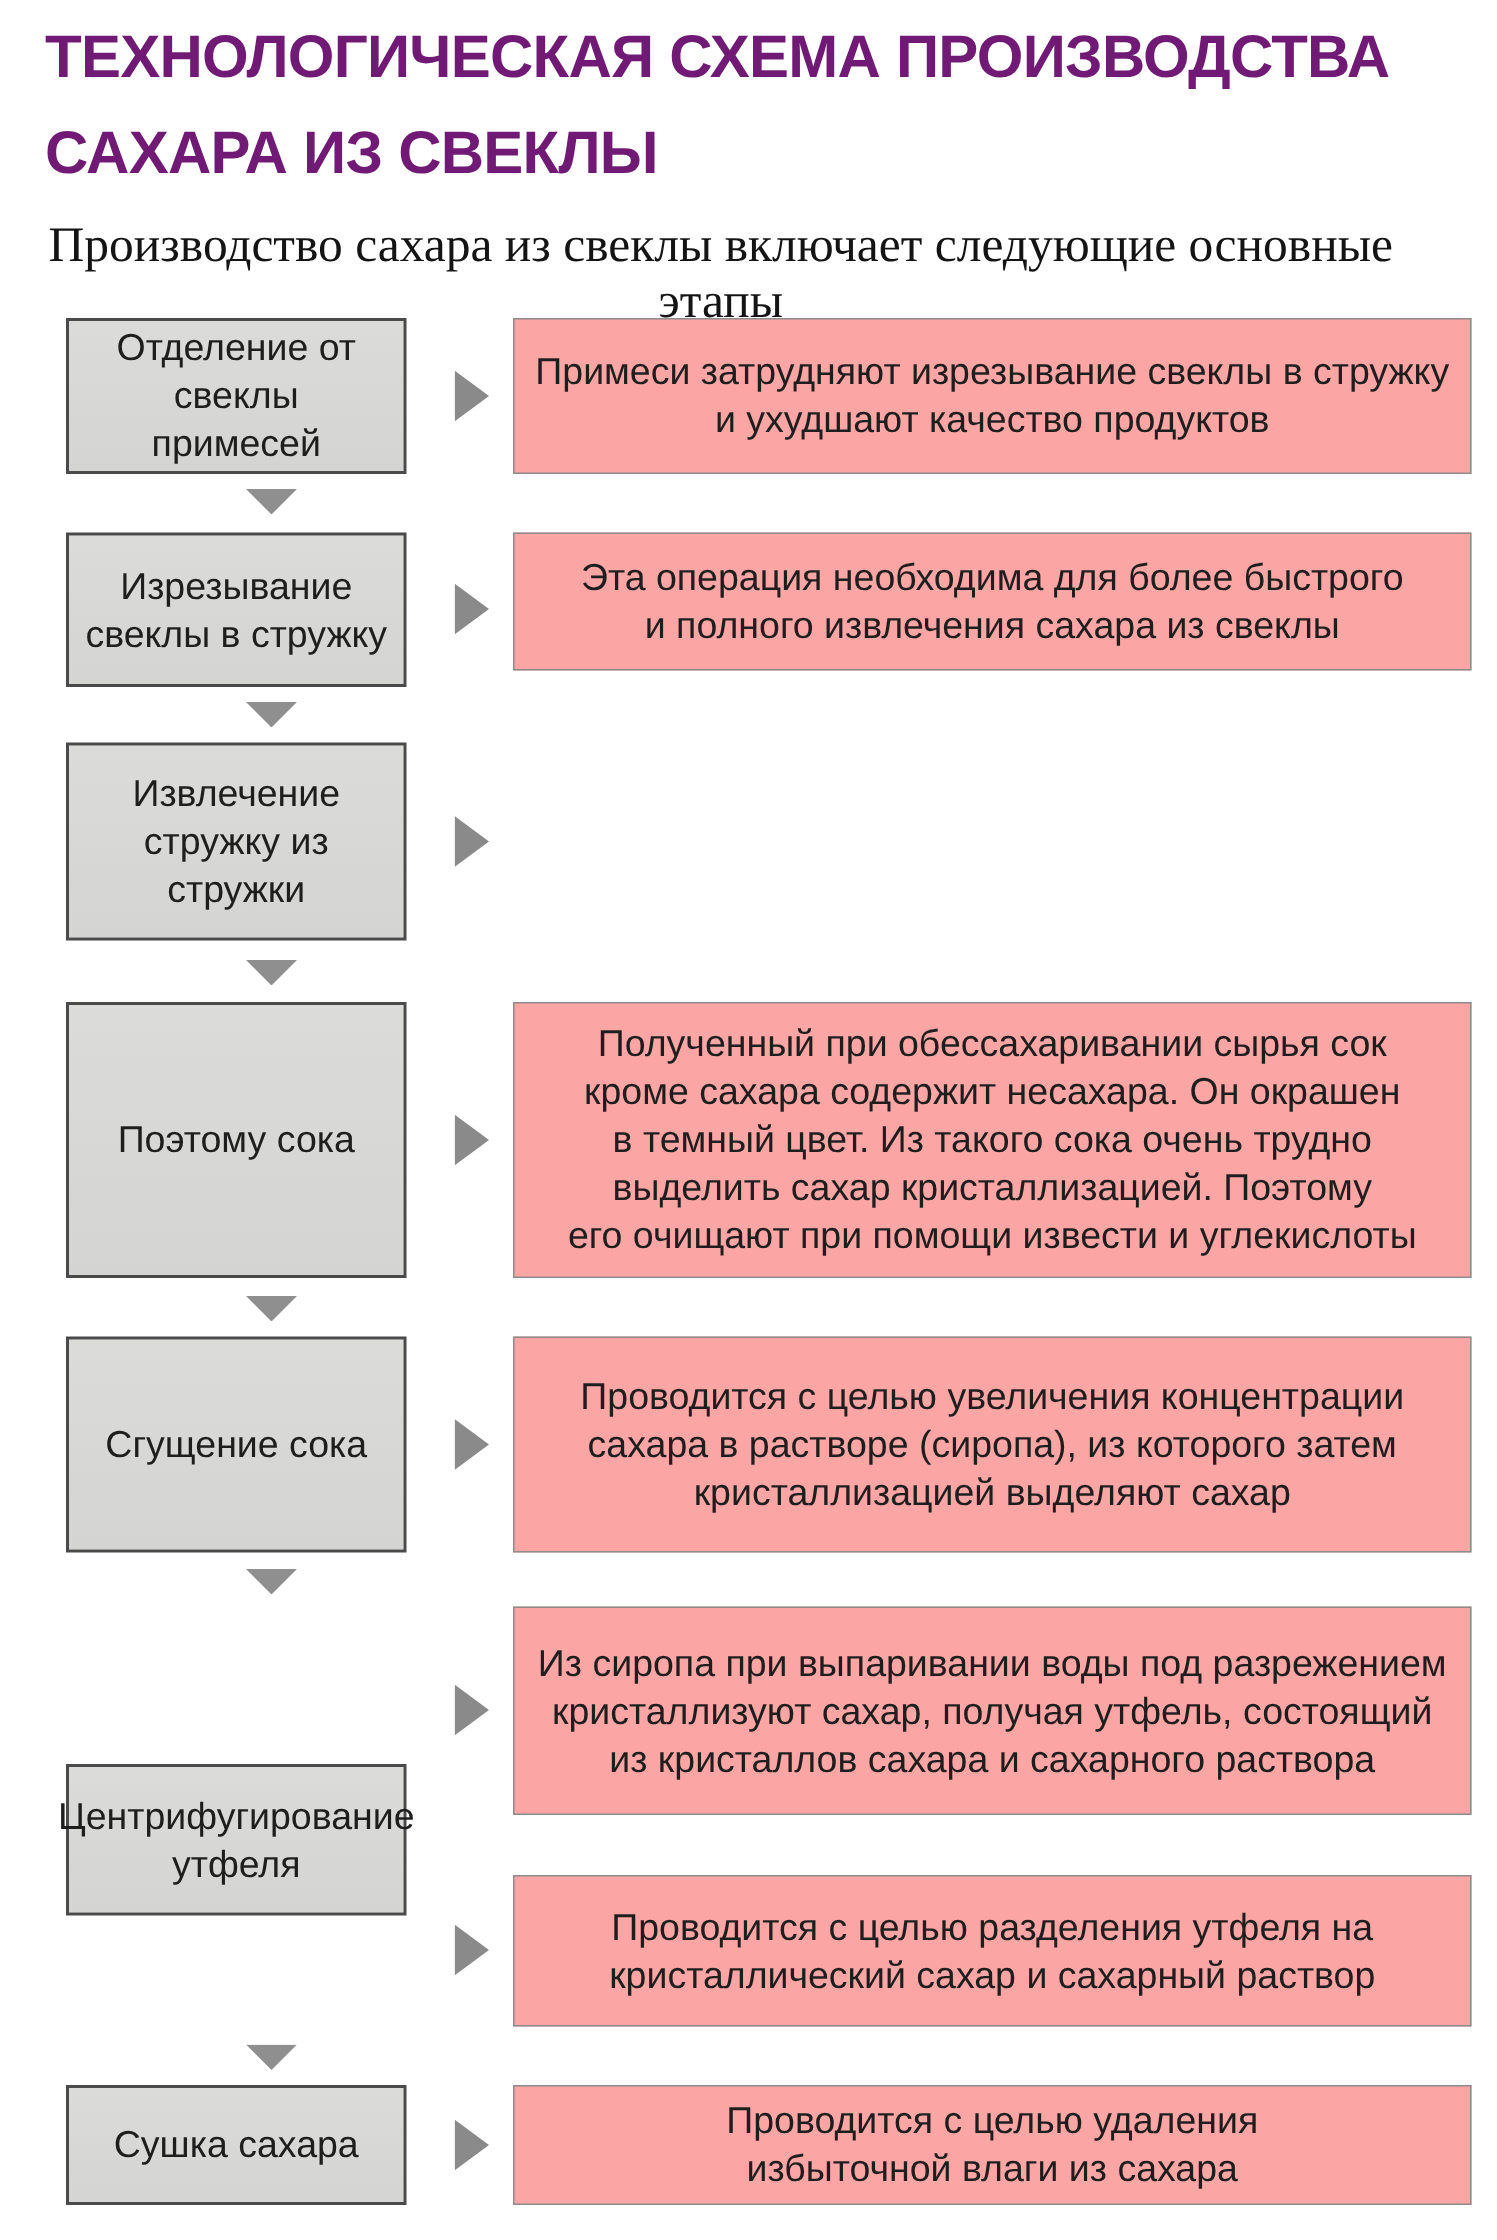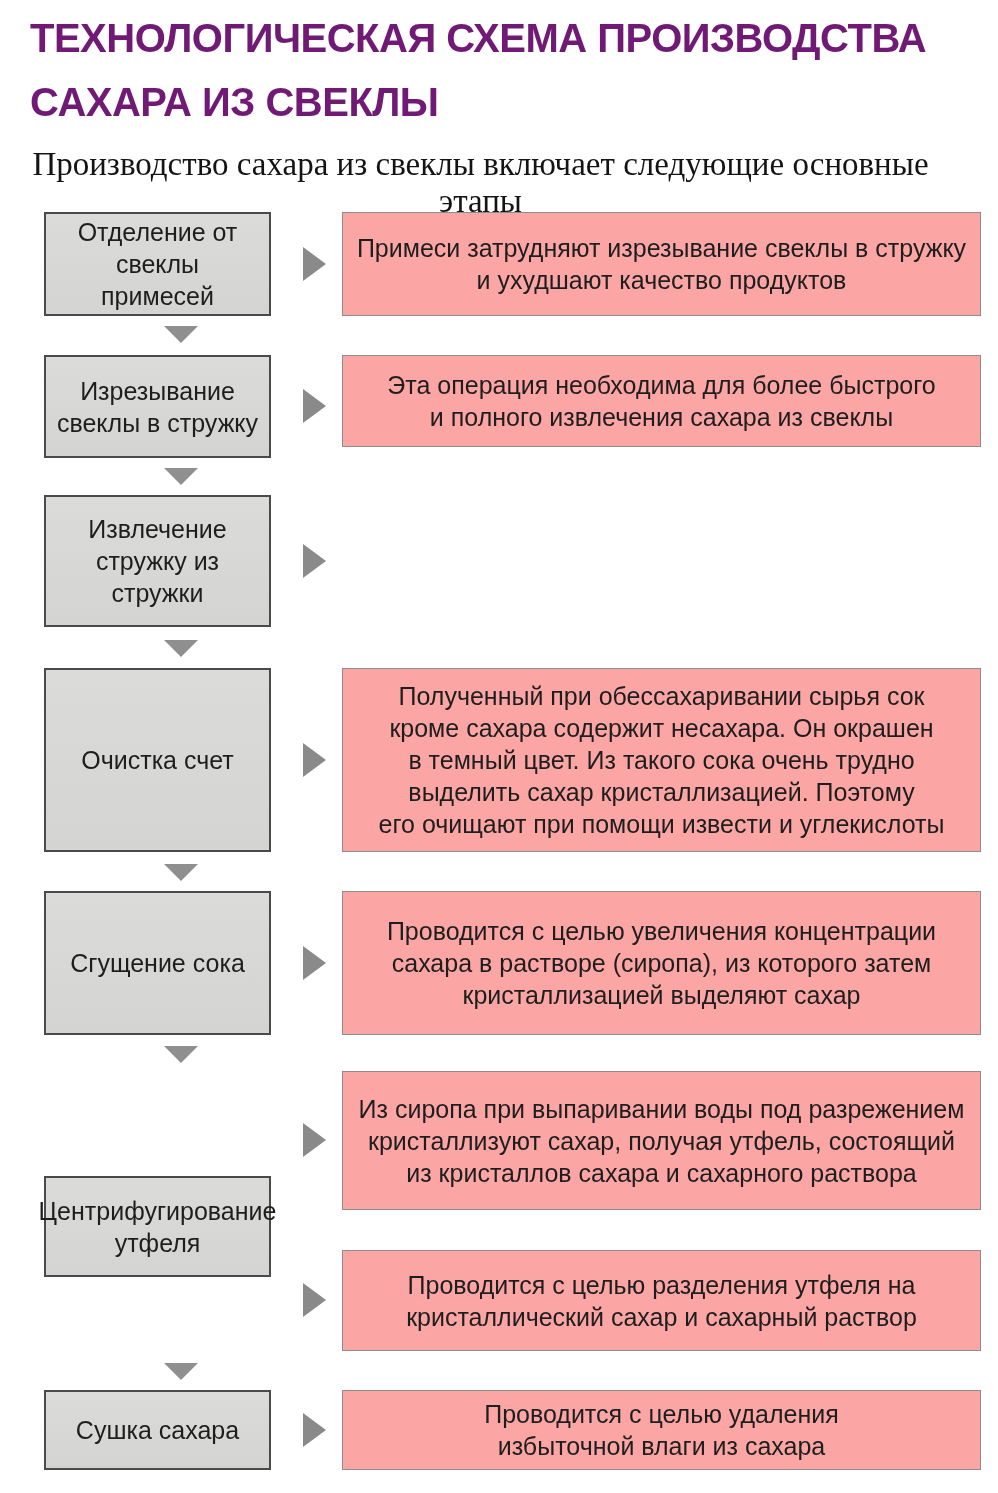--- a/index.html
+++ b/index.html
@@ -99,21 +99,21 @@
   <div class="arrow-down da1"></div>
 
   <div class="stage-box s2">
     <span class="box-text">Извлечение
 стружку из стружки</span>
   </div>
   <div class="arrow-right ra2"></div>
   <div class="arrow-down da2"></div>
 
   <div class="stage-box s3">
-    <span class="box-text">Очистка счет</span>
+    <span class="box-text">Поэтому сока</span>
   </div>
   <div class="arrow-right ra3"></div>
   <div class="desc-box d3">
     <span class="box-text">Полученный при обессахаривании сырья сок
 кроме сахара содержит несахара. Он окрашен
 в темный цвет. Из такого сока очень трудно
 выделить сахар кристаллизацией. Поэтому
 его очищают при помощи извести и углекислоты</span>
   </div>
   <div class="arrow-down da3"></div>

